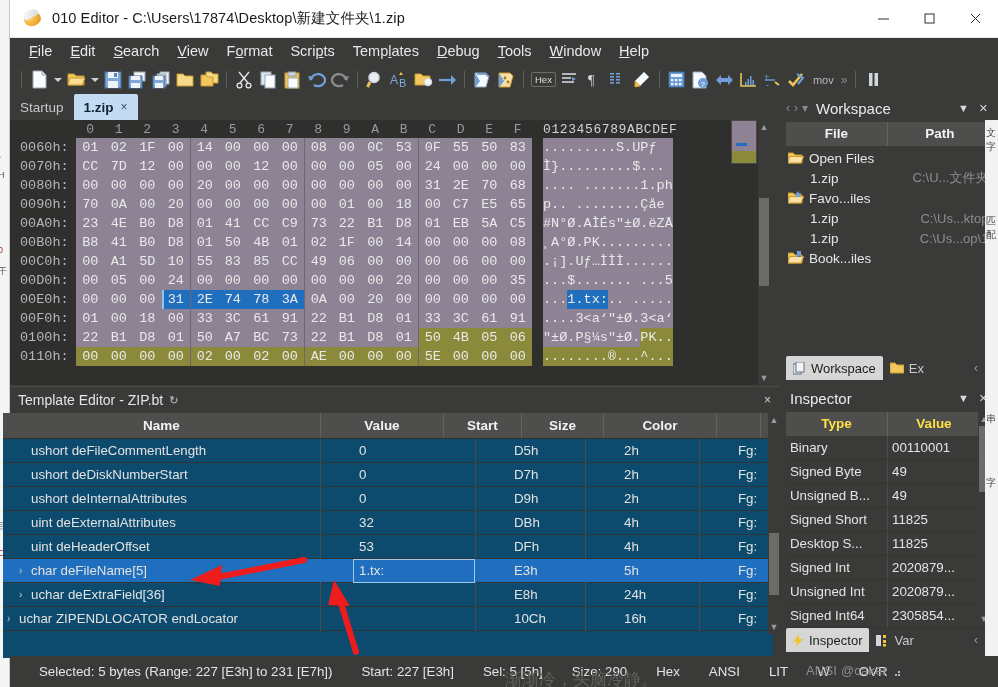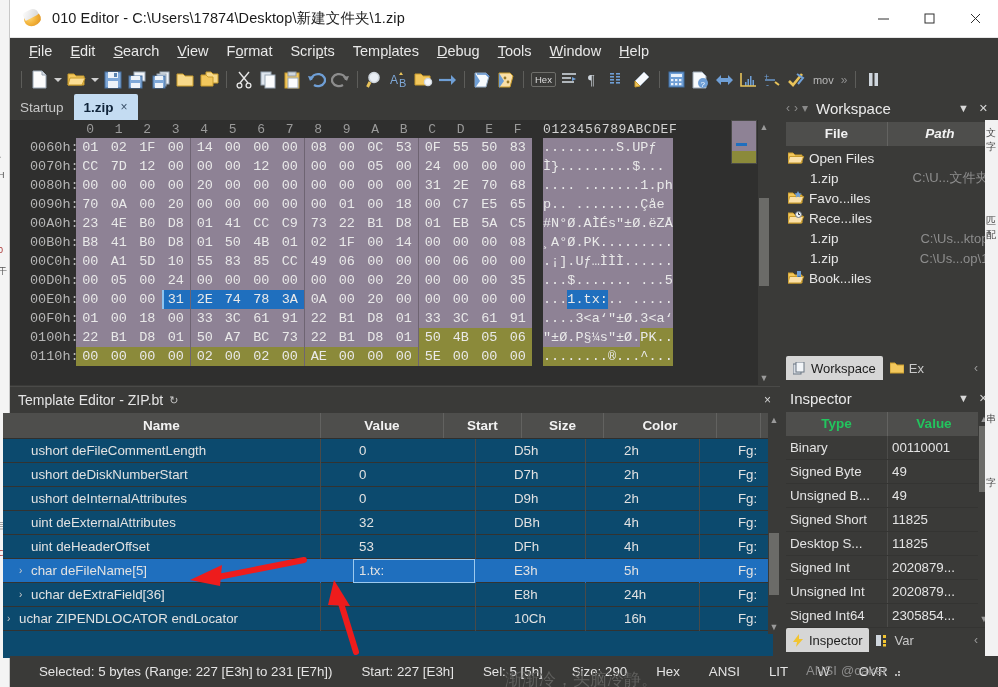--- a/index.html
+++ b/index.html
@@ -110,21 +110,21 @@
     position: absolute; left: 0; top: 0; height: 18px; width: 760px;
     background: #2f2f2e; color: #9a9a9a; font-family: "Liberation Mono", monospace;
     font-size: 13px; display: flex; align-items: center;
   }
   .hex-colhdr .gutter { width: 66px; flex: none; }
   .hex-colhdr .ccell { width: 28.5px; text-align: center; flex: none; }
   .hex-colhdr .asciihdr { margin-left: 11px; letter-spacing: .6px; color:#d3d3d3; }
 
   .hexbody { position: absolute; left: 0; top: 18px; width: 760px; height: 247px; }
   .hexrow { height: 19px; display: flex; align-items: center; font-family: "Liberation Mono", monospace; font-size: 13.5px; }
-  .hexrow .addr { width: 66px; flex: none; color: #b6b6b6; padding-left: 20px; background: #2f2f2e; height: 19px; line-height: 19px; }
+  .hexrow .addr { width: 66px; flex: none; color: #b6b6b6; padding-left: 10px; background: #2f2f2e; height: 19px; line-height: 19px; }
   .hexrow .hexcells { display: flex; height: 19px; flex: none; }
   .hexrow .hc {
     width: 28.5px; flex: none; text-align: center; color: #e9e9e9; line-height: 19px; height: 19px;
     background: #8e8295;
   }
   .hexrow .hc.g4 { border-left: 1px solid #6e6472; }
   .hexrow .hc.sel { background: #1f6fbe; }
   .hexrow .hc.olive { background: #8b8a3a; }
   .hexrow .hc.selfirst { box-shadow: inset 2px 0 0 #8ec4ef; }
   .hexrow .ascii {
@@ -203,41 +203,41 @@
   .dock { position: absolute; left: 782px; top: 94px; width: 216px; height: 562px; background: #3a3a38; }
   .dock-title { height: 28px; display: flex; align-items: center; }
   .dock-title .nav { color: #8a8a8a; font-size: 12px; margin-left: 4px; }
   .dock-title .dt { font-size: 15px; color: #eaeaea; margin-left: 8px; }
   .dock-title .ctl { margin-left: auto; display: flex; align-items: center; }
   .dock-title .ctl span { color: #d8d8d8; font-size: 11px; margin-right: 10px; }
 
   .ws-hdr { display: flex; height: 24px; background: #4e4e4c; margin: 0 4px; }
   .ws-hdr div { font-size: 13.5px; color: #f2f2f2; font-weight: bold; text-align: center; line-height: 24px; border-right: 1px solid #636361; }
   .ws-file { width: 102px; flex: none; }
-  .ws-path { width: 104px; flex: none; border-right: none !important; font-style: italic; }
+  .ws-path { width: 104px; flex: none; border-right: none !important; }
 
   .ws-body { margin: 0 4px; padding-top: 2px; }
   .ws-row { height: 20px; display: flex; align-items: center; }
   .ws-row .ico { width: 17px; height: 14px; margin-left: 2px; margin-right: 4px; flex: none; position: relative; }
   .ws-row .lbl { font-size: 13.5px; color: #e6e6e6; white-space: nowrap; }
   .ws-row .lbl.child { margin-left: 24px; }
   .ws-row .pth { font-size: 13px; color: #8d8d8d; margin-left: auto; margin-right: 2px; white-space: nowrap; }
 
   .dock-tabs { position: absolute; left: 4px; width: 208px; height: 24px; display: flex; align-items: center; }
   .dock-tab {
     height: 24px; display: flex; align-items: center; padding: 0 7px; font-size: 13px;
     color: #c9c9c9; white-space: nowrap; background: #3a3a38;
   }
   .dock-tab.active { background: #d6d6d6; color: #1b1b1b; border-radius: 2px 2px 0 0; }
   .dock-tab .ti { margin-right: 5px; display: flex; }
   .dock-arrows { margin-left: auto; display: flex; color: #9a9a9a; font-size: 12px; }
   .dock-arrows span { padding: 0 4px; }
 
   .insp-hdr { display: flex; height: 24px; background: #4e4e4c; margin: 0 4px; }
-  .insp-hdr div { font-size: 13.5px; color: #22c55e; font-weight: bold; text-align: center; line-height: 24px; border-right: 1px solid #636361; }
+  .insp-hdr div { font-size: 13.5px; color: #fde047; font-weight: bold; text-align: center; line-height: 24px; border-right: 1px solid #636361; }
   .i-type { width: 102px; flex: none; }
   .i-value { width: 92px; flex: none; border-right: none !important; }
   .insp-row { display: flex; height: 24px; border-bottom: 1px solid #343432; margin: 0 4px; }
   .insp-row div { font-size: 13.3px; color: #e4e4e4; line-height: 24px; padding-left: 4px; border-right: 1px solid #4c4c4a; white-space: nowrap; overflow: hidden; }
   .insp-vsb { position: absolute; width: 12px; background: #3a3a38; }
   .insp-vsb .arrow { width: 12px; height: 14px; color: #9a9a9a; font-size: 9px; text-align: center; line-height: 14px; }
   .insp-vsb .thumb { position: absolute; left: 1px; width: 10px; background: #6b6b68; }
 
   
   .right-edge { position: absolute; left: 985px; top: 120px; width: 13px; height: 540px; background: #f2f2f2; overflow: hidden; }
@@ -1025,31 +1025,20 @@
           <span class="ico">
             <svg width="17" height="14" viewBox="0 0 17 14" style="display:block">
               <path d="M0 2h5l2 2h7v8H0z" fill="#f2c75c" stroke="#c99c2c"></path>
               <path d="M1.6 5.5h14l-2.6 6.5H0z" fill="#fae0a8" stroke="#c99c2c"></path>
               <path d="M10 0l1.2 2.2L13.6 2.6l-1.8 1.6.5 2.4L10 5.4 7.7 6.6l.5-2.4L6.4 2.6l2.4-.4z" fill="#6f9fd6"></path>
             </svg>
           </span>
           <span class="lbl">Favo...iles</span>
         </div>
         <div class="ws-row">
-          <span class="ico">
-            <svg width="17" height="14" viewBox="0 0 17 14" style="display:block">
-              <path d="M0 2h5l2 2h7v8H0z" fill="#f2c75c" stroke="#c99c2c"></path>
-              <path d="M1.6 5.5h14l-2.6 6.5H0z" fill="#fae0a8" stroke="#c99c2c"></path>
-              <circle cx="10.5" cy="3.5" r="3" fill="#f2f5f8" stroke="#6b7683"></circle>
-              <path d="M10.5 1.6v2h1.6" stroke="#333" fill="none"></path>
-            </svg>
-          </span>
-          <span class="lbl">Rece...iles</span>
-        </div>
-        <div class="ws-row">
           <span class="lbl child">1.zip</span>
           <span class="pth">C:\Us...ktop\</span>
         </div>
         <div class="ws-row">
           <span class="lbl child">1.zip</span>
           <span class="pth">C:\Us...op\1\</span>
         </div>
         <div class="ws-row">
           <span class="ico">
             <svg width="17" height="14" viewBox="0 0 17 14" style="display:block">

